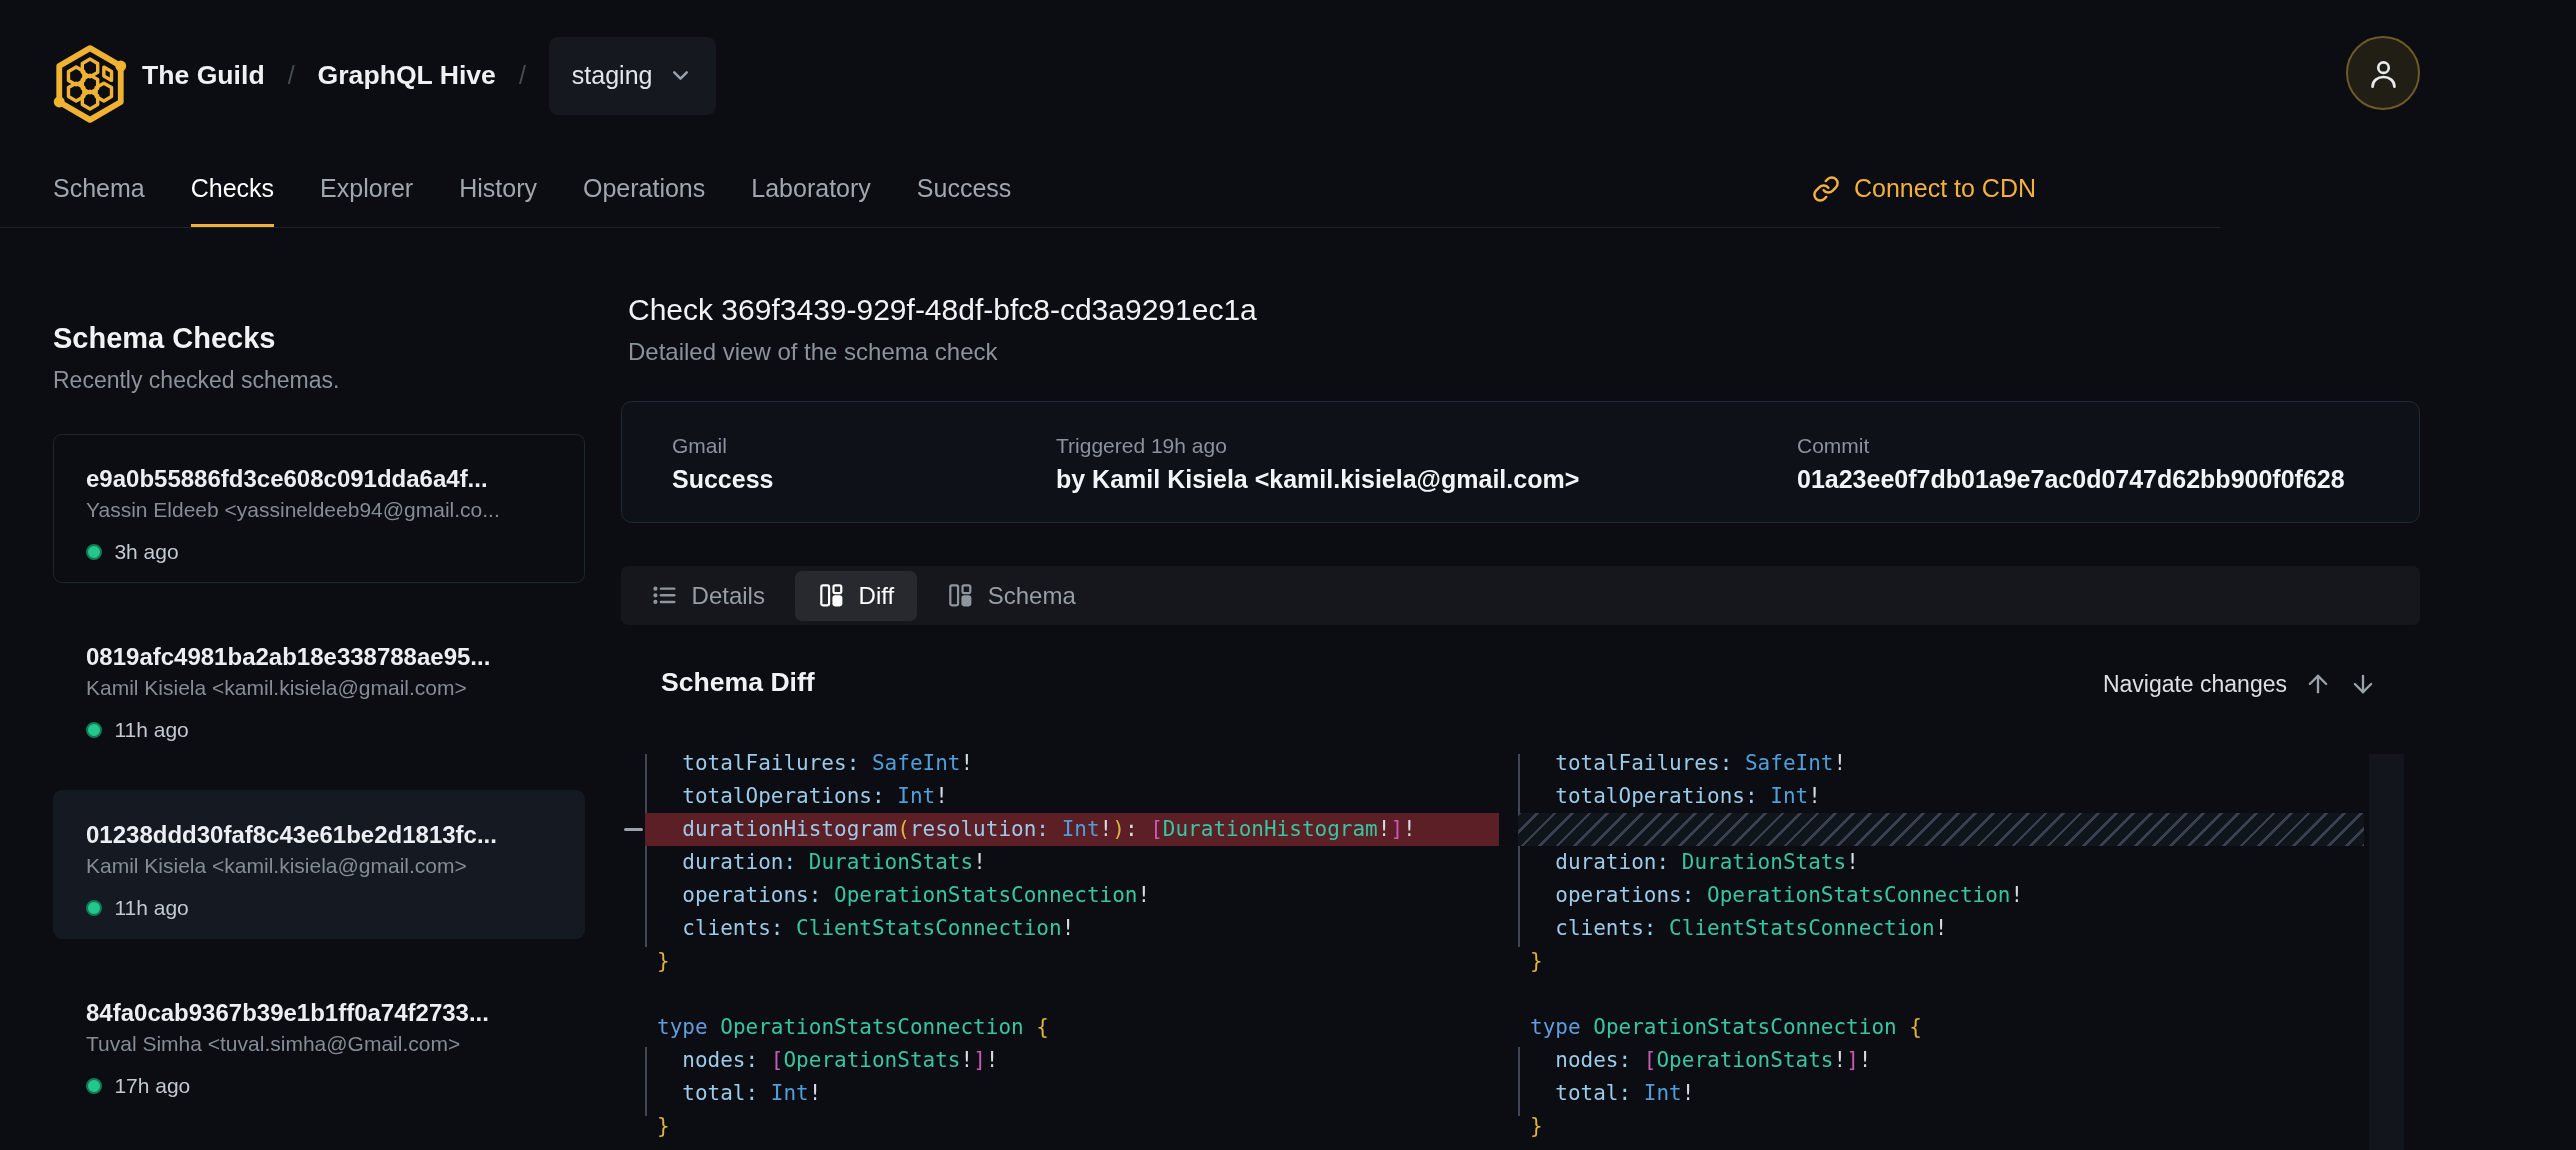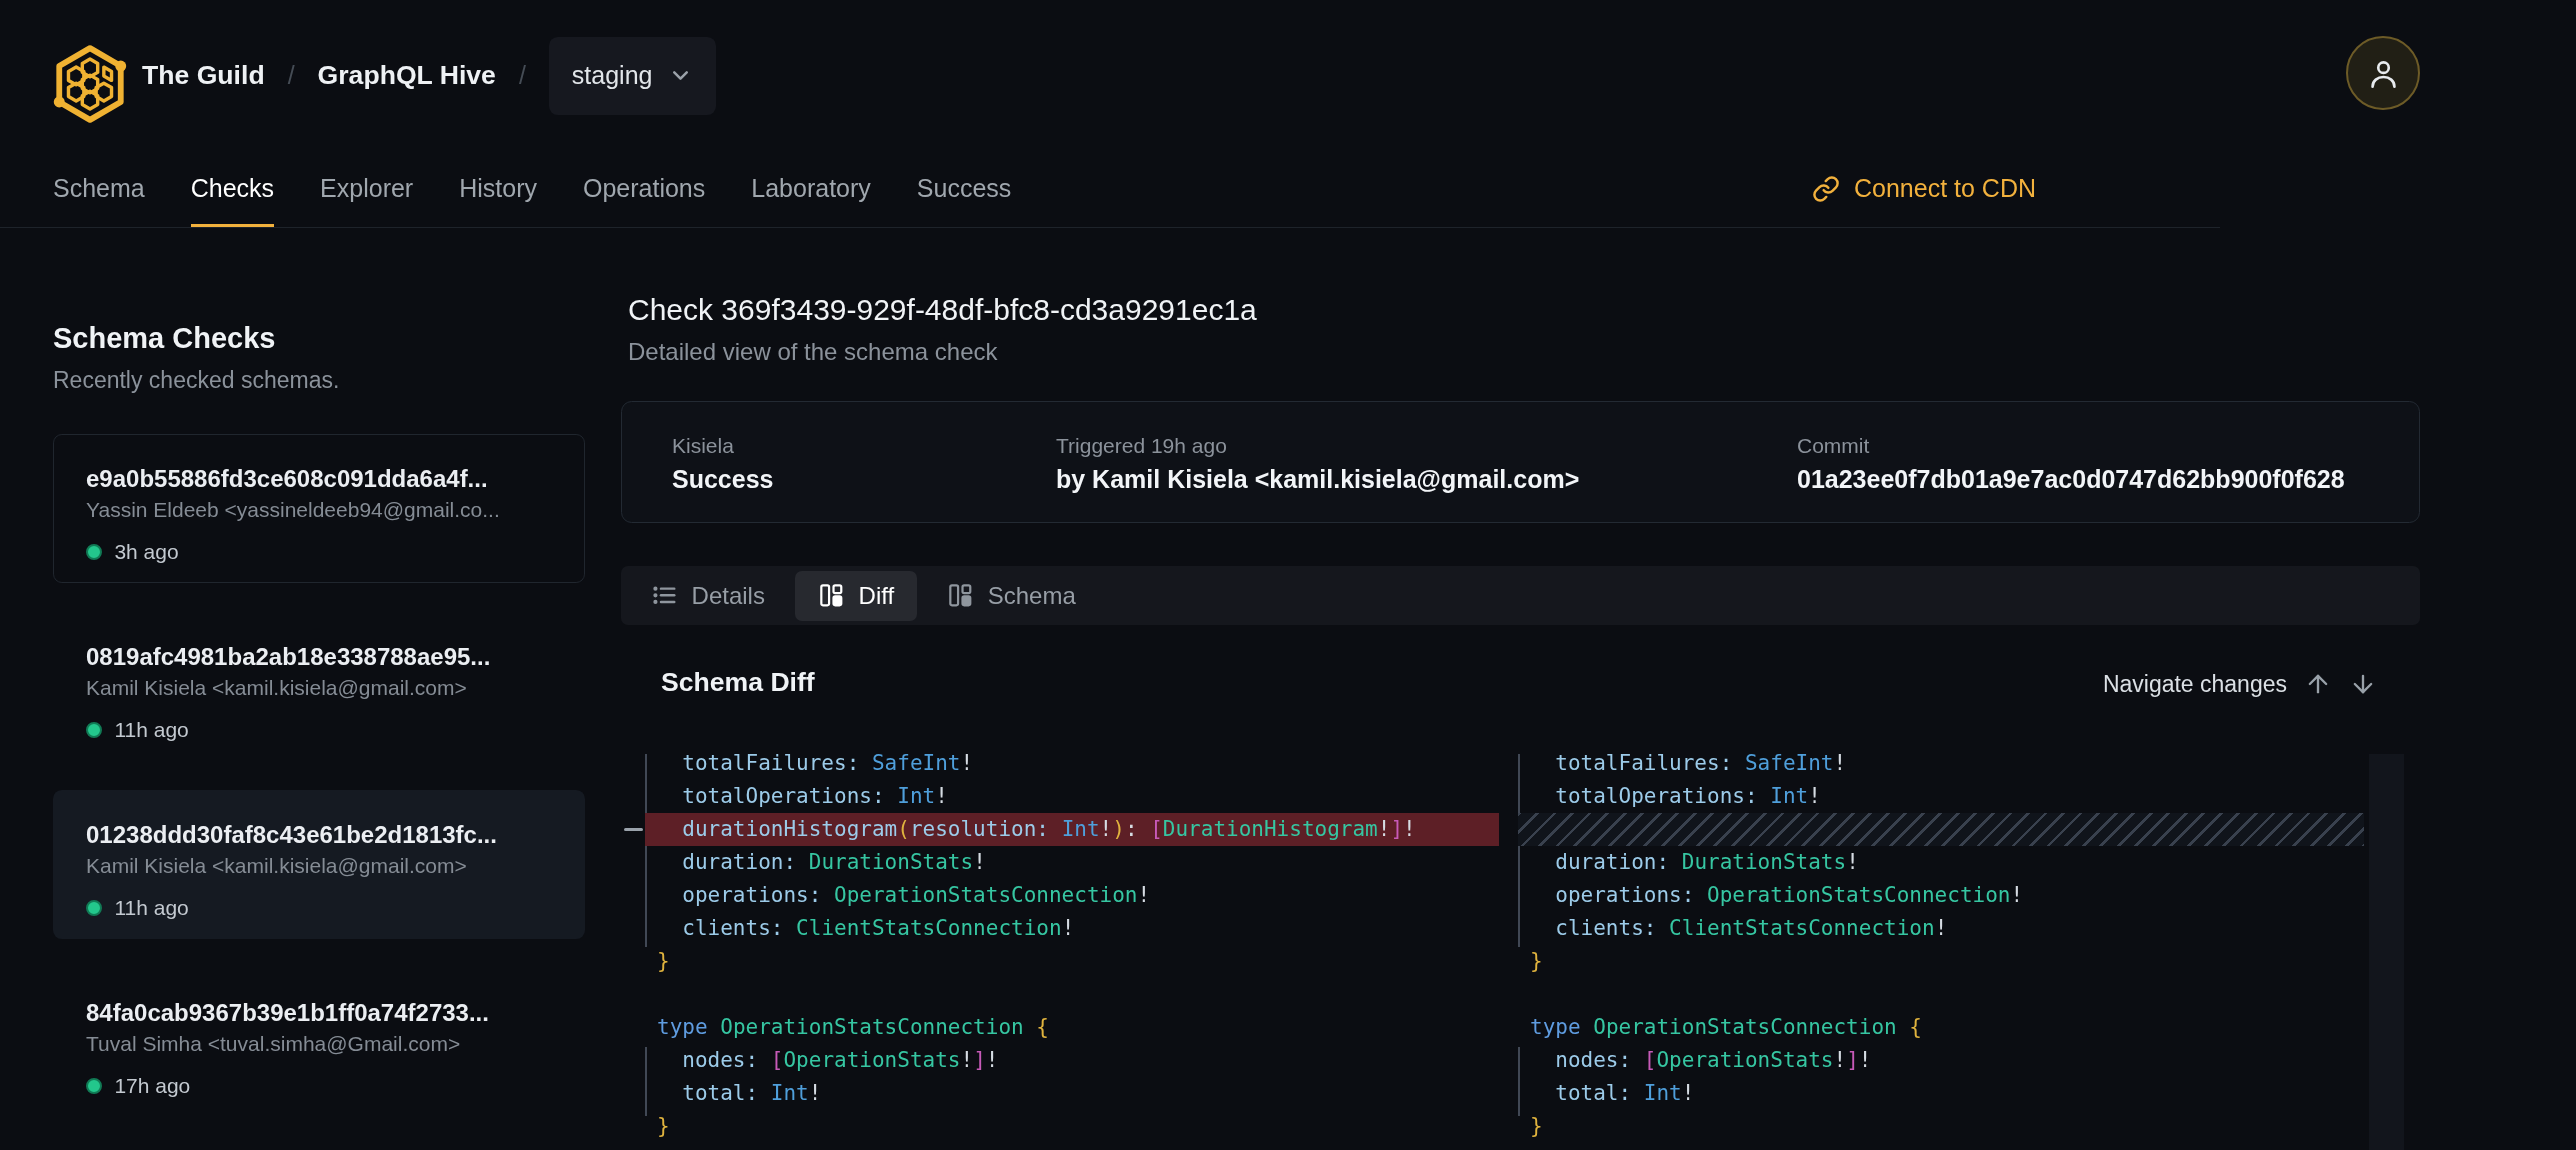--- a/index.html
+++ b/index.html
@@ -186,21 +186,21 @@
         </div>
       </div>
   </div>
 
   <div class="main">
     <div class="main-title">Check 369f3439-929f-48df-bfc8-cd3a9291ec1a</div>
     <div class="main-sub">Detailed view of the schema check</div>
 
     <div class="status-card">
       <div class="st-col c1">
-        <div class="st-label">Kisiela</div>
+        <div class="st-label">Gmail</div>
         <div class="st-value">Success</div>
       </div>
       <div class="st-col c2">
         <div class="st-label">Triggered 19h ago</div>
         <div class="st-value">by Kamil Kisiela &lt;kamil.kisiela@gmail.com&gt;</div>
       </div>
       <div class="st-col c3">
         <div class="st-label">Commit</div>
         <div class="st-value">01a23ee0f7db01a9e7ac0d0747d62bb900f0f628</div>
       </div>

